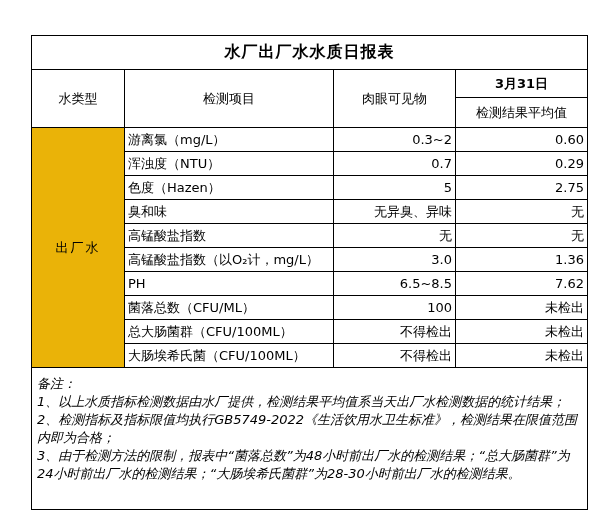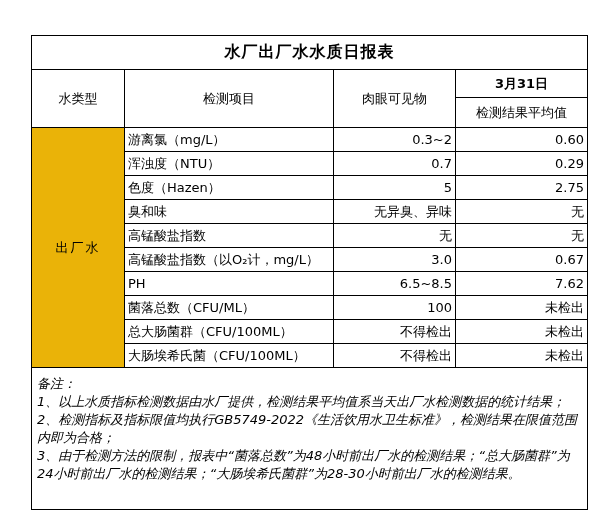--- a/index.html
+++ b/index.html
@@ -129,21 +129,21 @@
     <td class="result-cell">无</td>
   </tr>
         <tr class="data-row">
     <td class="item-cell">高锰酸盐指数</td>
     <td class="limit-cell">无</td>
     <td class="result-cell">无</td>
   </tr>
         <tr class="data-row">
     <td class="item-cell">高锰酸盐指数（以O₂计，mg/L）</td>
     <td class="limit-cell">3.0</td>
-    <td class="result-cell">0.67</td>
+    <td class="result-cell">1.36</td>
   </tr>
         <tr class="data-row">
     <td class="item-cell">PH</td>
     <td class="limit-cell">6.5~8.5</td>
     <td class="result-cell">7.62</td>
   </tr>
         <tr class="data-row">
     <td class="item-cell">菌落总数（CFU/ML）</td>
     <td class="limit-cell">100</td>
     <td class="result-cell">未检出</td>

